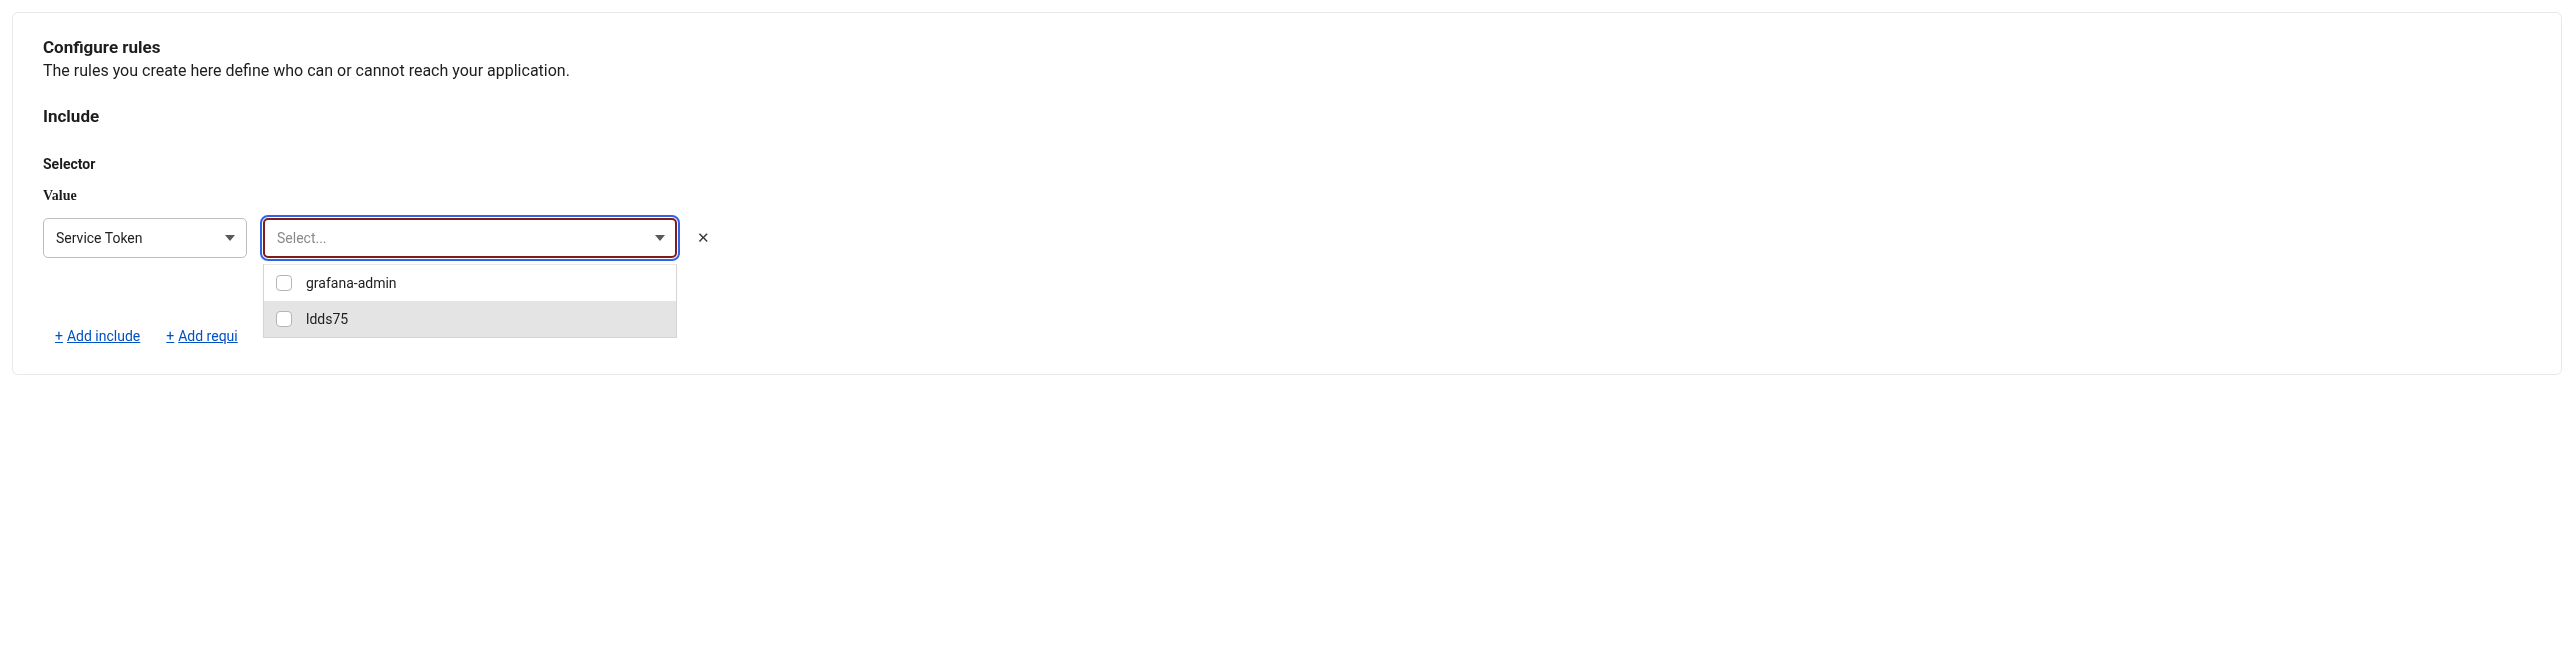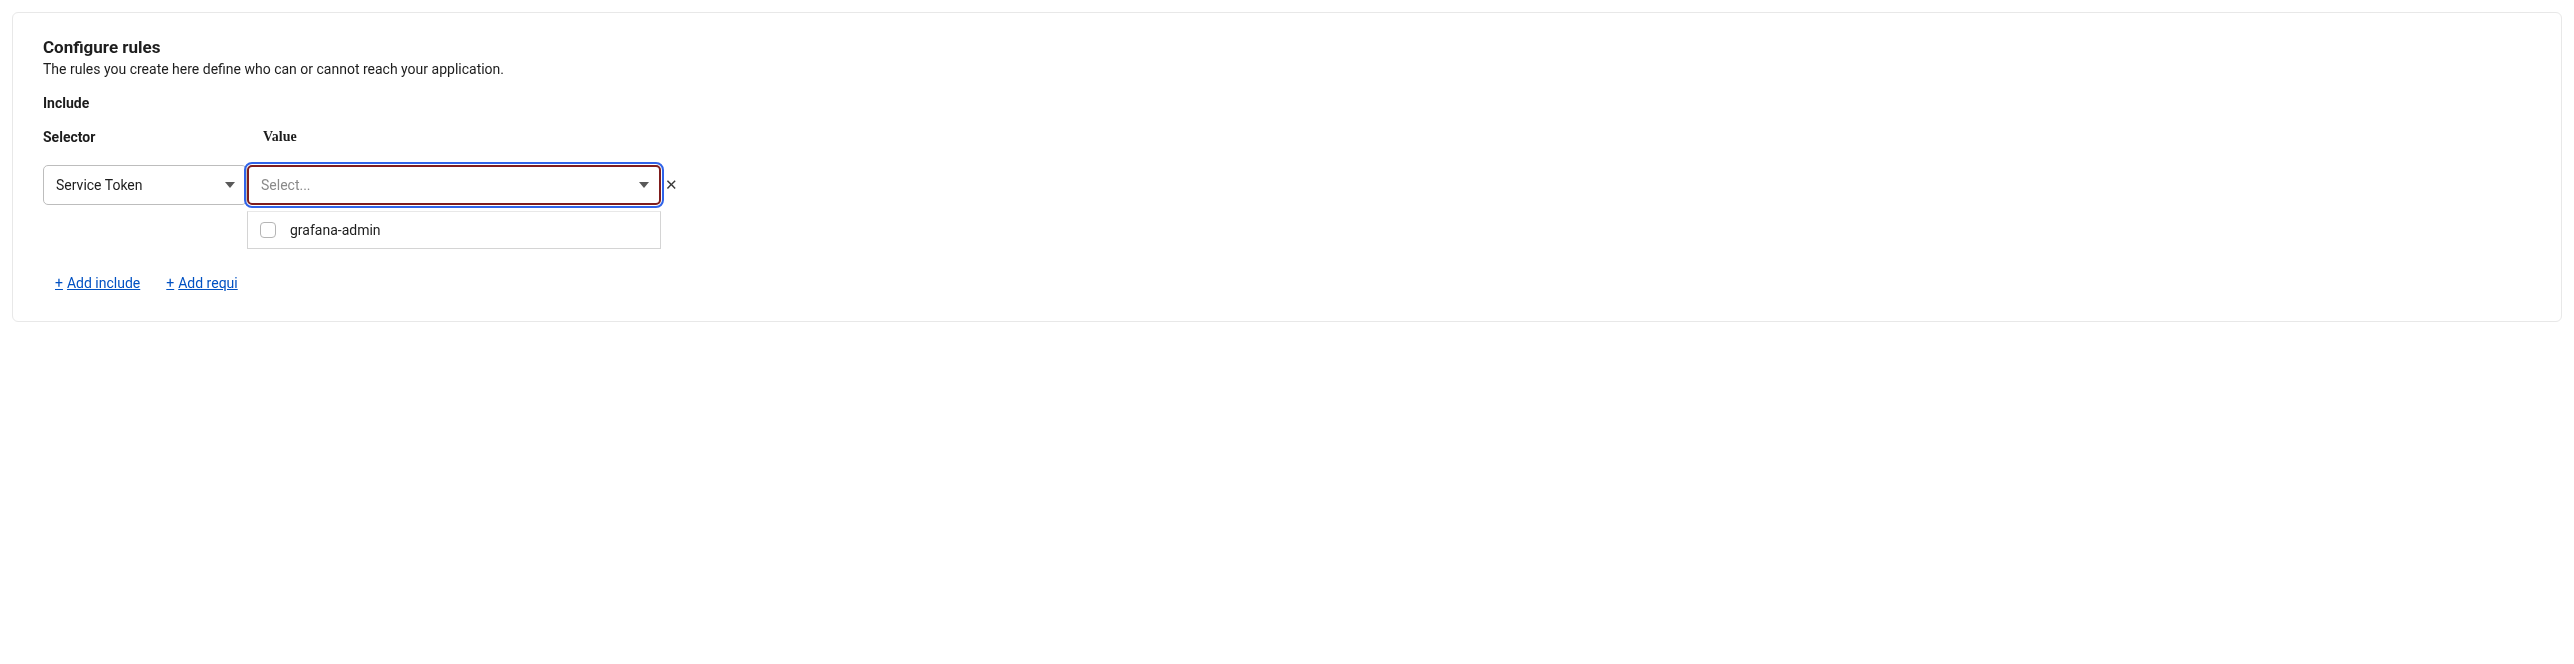--- a/index.html
+++ b/index.html
@@ -20,50 +20,51 @@
       padding: 24px 30px 30px 30px;
       background: #ffffff;
     }
     .section-title {
       font-size: 17px;
       font-weight: 700;
       color: #1d1d1d;
       margin-bottom: 4px;
     }
     .section-desc {
-      font-size: 14px;
-      color: #1d1d1d;
-      margin-bottom: 18px;
+      font-size: 16px;
+      color: #1d1d1d;
+      margin-bottom: 26px;
     }
     .sub-heading {
-      font-size: 14px;
+      font-size: 17px;
       font-weight: 700;
-      margin-bottom: 18px;
+      margin-bottom: 30px;
     }
     .row-labels {
       display: flex;
       gap: 16px;
-      margin-bottom: 20px;
+      margin-bottom: 14px;
+      flex-direction: column;
     }
     .label {
       font-size: 14px;
       font-weight: 700;
       color: #1d1d1d;
     }
     .label-selector {
       width: 204px;
     }
     .label-value {
       width: 414px;
       font-family: Liberation Serif, serif;
     }
     .row-inputs {
       display: flex;
       align-items: center;
-      gap: 0;
+      gap: 16px;
       position: relative;
     }
     .select-wrap {
       position: relative;
     }
     .selector-input {
       width: 204px;
       height: 40px;
       border: 1px solid #bdbdbd;
       border-radius: 5px;
@@ -189,20 +190,24 @@
       <div class="value-input">
         <span>Select...</span>
       </div>
       <span class="caret"></span>
 
       <div class="dropdown">
         <div class="dropdown-item">
           <span class="checkbox"></span>
           <span class="option-label">grafana-admin</span>
         </div>
+        <div class="dropdown-item highlight">
+          <span class="checkbox"></span>
+          <span class="option-label">ldds75</span>
+        </div>
       </div>
     </div>
 
     <span class="remove-x">✕</span>
   </div>
 
   <div class="action-links">
     <a class="action-link">
       <span class="plus">+</span>
       <span>Add include</span>

